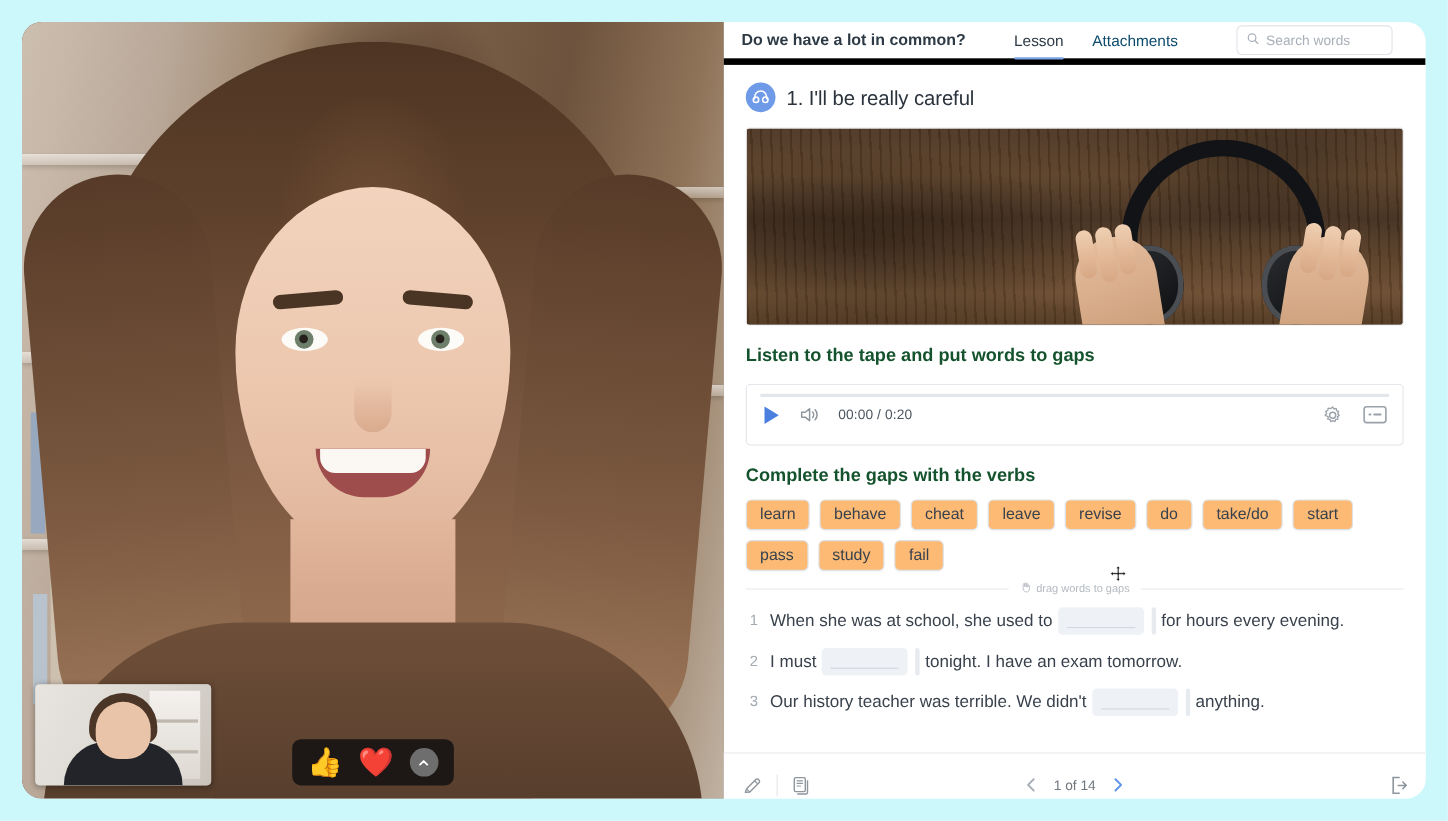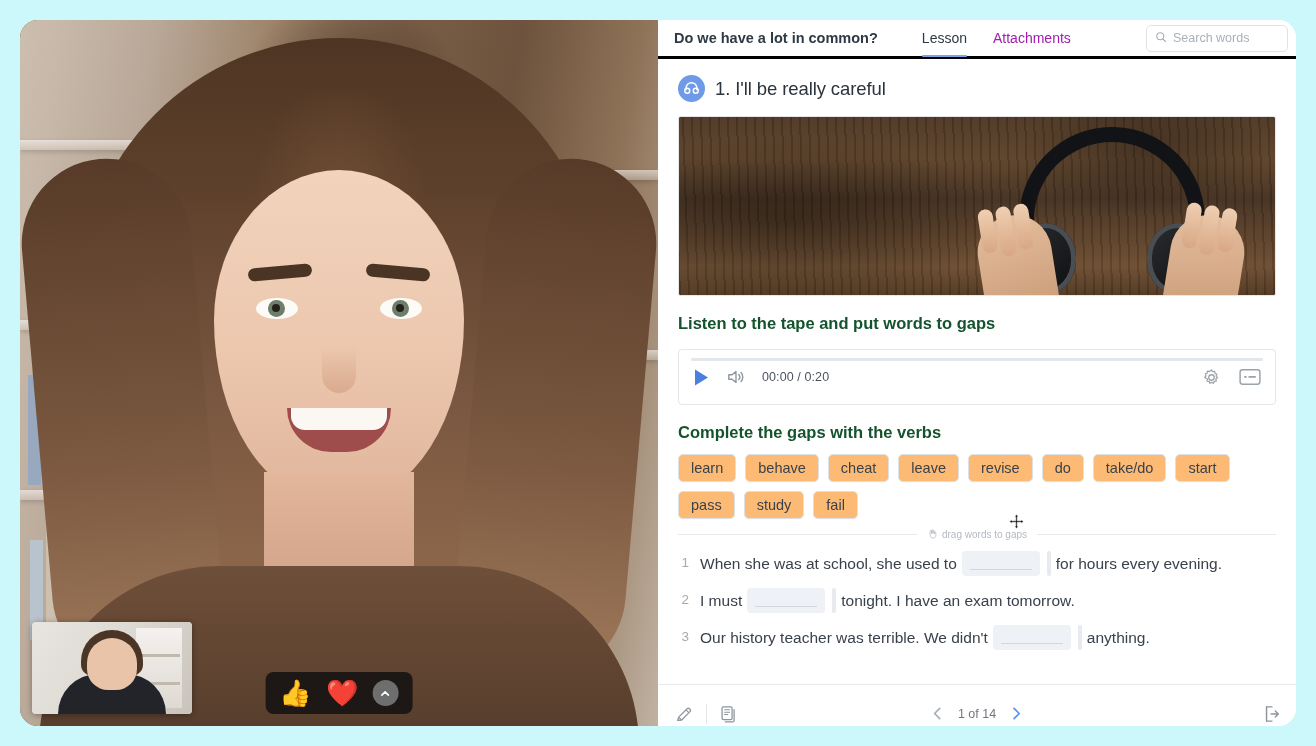--- a/index.html
+++ b/index.html
@@ -129,31 +129,31 @@
     flex: 1 1 auto;
     position: relative;
     background: #fff;
     display: flex; flex-direction: column;
     min-width: 0;
   }
   .lesson-header {
     height: 39px;
     flex: 0 0 39px;
     display: flex; align-items: center;
-    border-bottom: 3px solid #000000;
-    padding: 0 8px 0 16px;
+    border-bottom: 6px solid #000000;
+    padding: 0 30px 0 16px;
     position: relative;
   }
   .lesson-title {
     font-size: 14.5px; font-weight: bold; color: #2d3a45;
     white-space: nowrap;
   }
   .tabs { display: flex; align-items: center; gap: 26px; margin-left: 44px; height: 100%; }
   .tab {
-    font-size: 14px; color: #a21caf; cursor: pointer;
+    font-size: 14px; color: #0c4a6e; cursor: pointer;
     height: 100%; display: flex; align-items: center;
     position: relative;
   }
   .tab.active { color: #2d3a45; }
   .tab.active::after {
     content: ""; position: absolute; left: 0; right: 0; bottom: -1px;
     height: 2.5px; background: #7aa3e8; border-radius: 2px;
   }
   .search-box {
     margin-left: auto;

